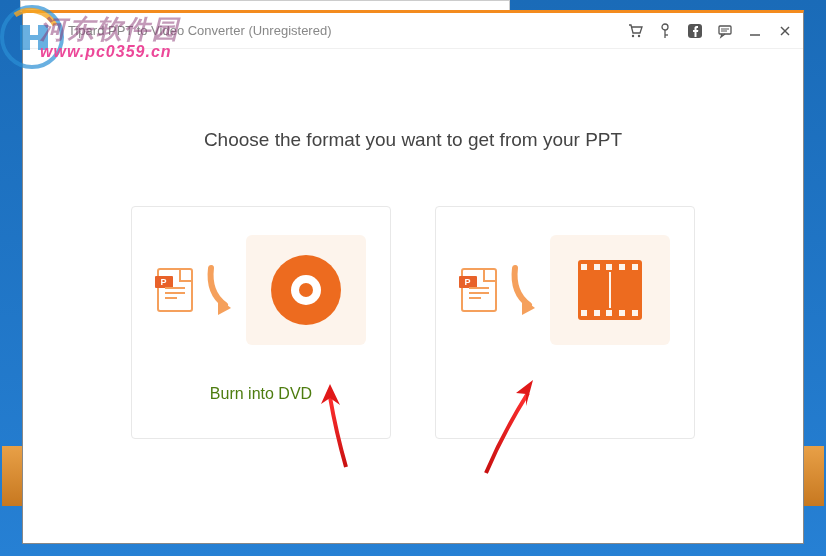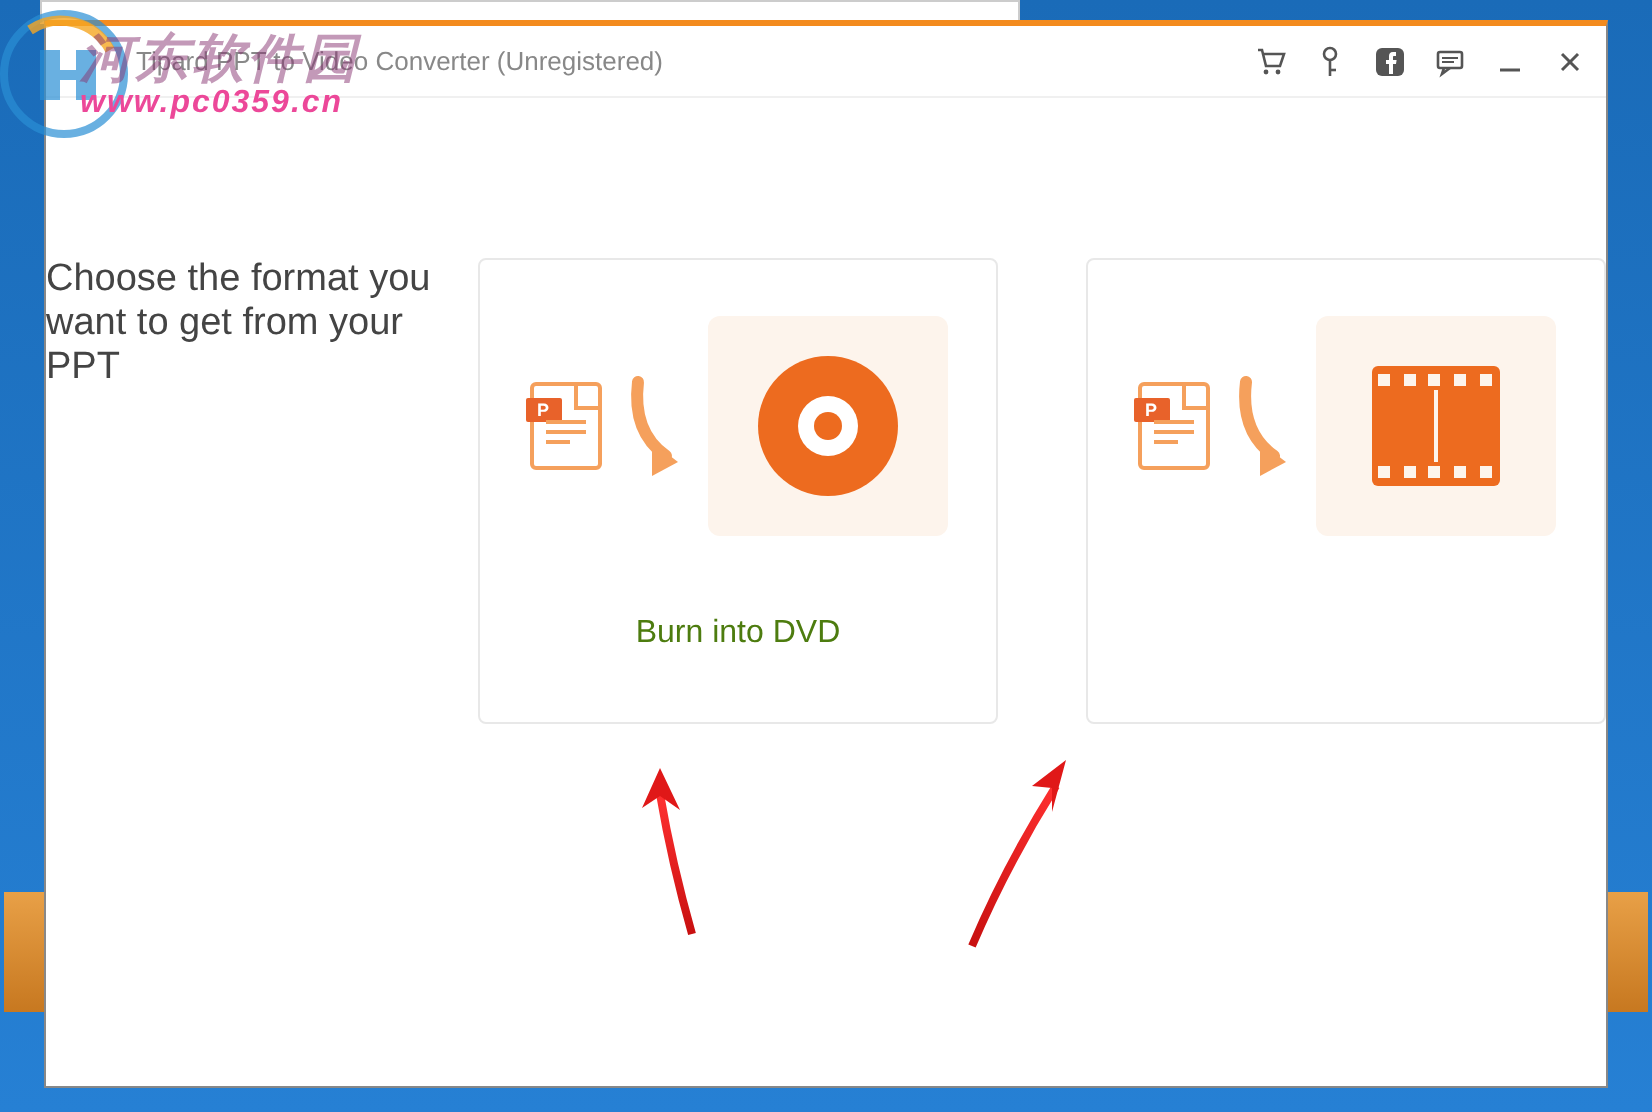--- a/index.html
+++ b/index.html
@@ -52,21 +52,22 @@
       width: 16px;
       height: 16px;
       display: flex;
       align-items: center;
       justify-content: center;
       color: #555;
       cursor: pointer;
     }
     .content {
       display: flex;
-      flex-direction: row;
+      flex-direction: column;
+      align-items: center;
       padding-top: 80px;
     }
     .heading {
       font-size: 19px;
       color: #444;
       margin-bottom: 55px;
     }
     .options {
       display: flex;
       gap: 44px;

